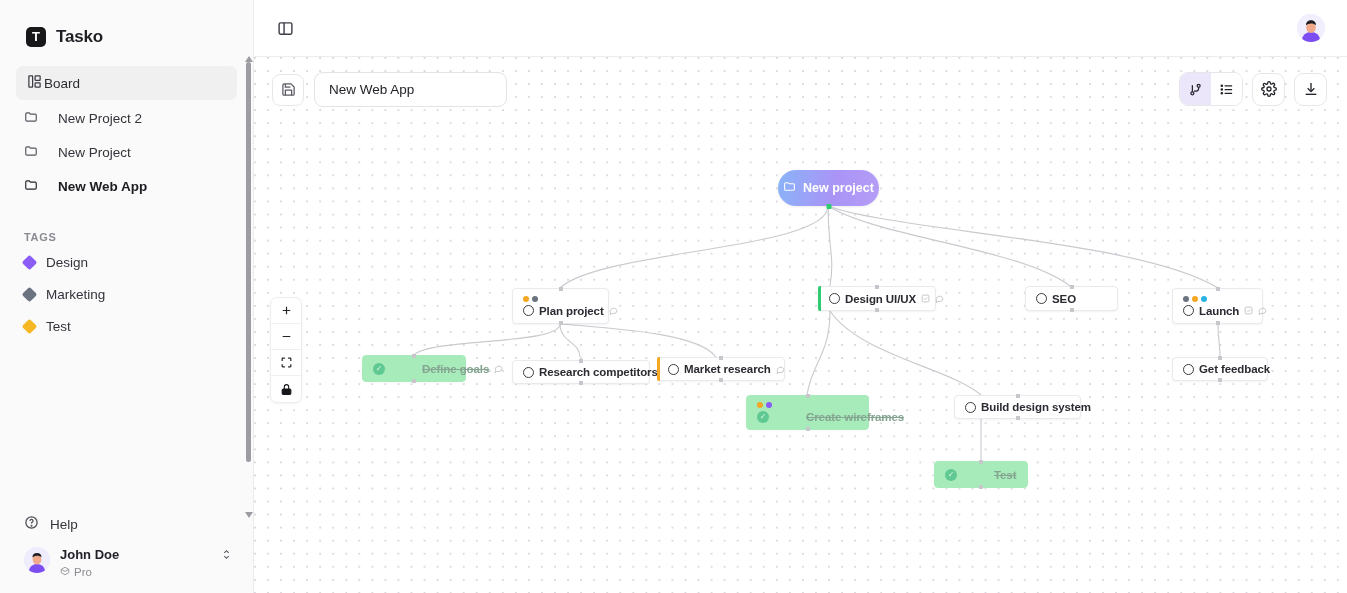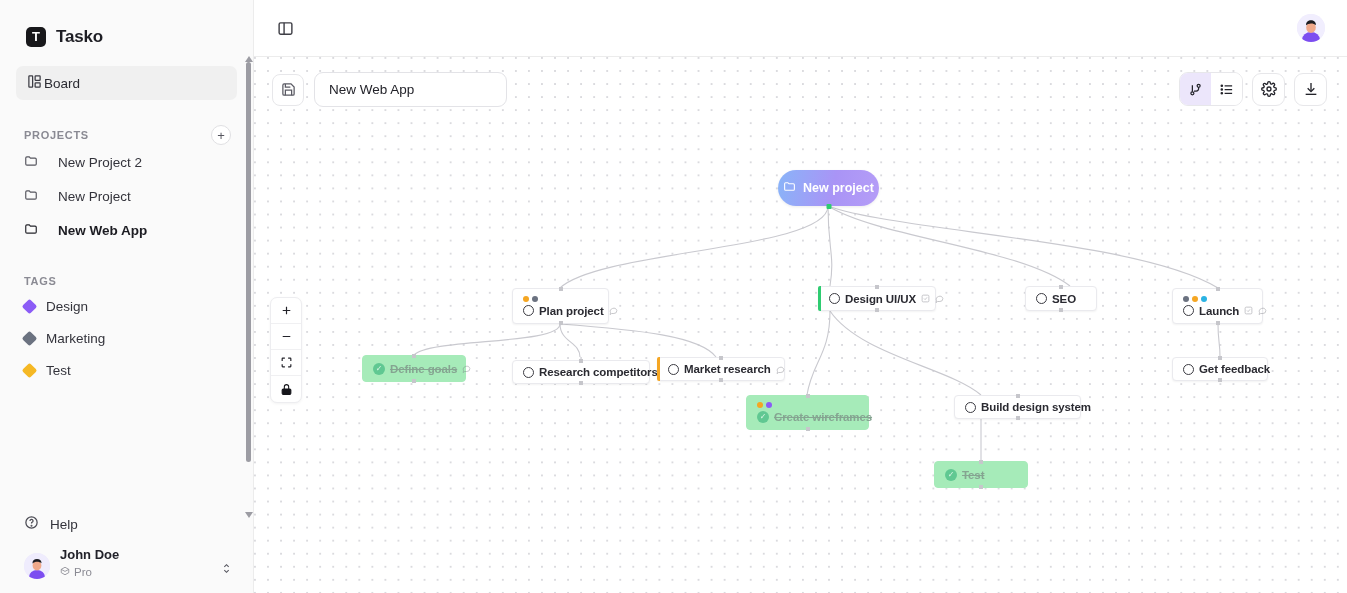--- a/index.html
+++ b/index.html
@@ -59,21 +59,21 @@
     padding: 0 24px; height: 32px; font-size: 13.5px; color: #33333b;
   }
   .diamond { width: 11px; height: 11px; transform: rotate(45deg); border-radius: 2px; flex: 0 0 11px; }
 
   .sb-bottom { margin-top: auto; padding-bottom: 14px; }
   .help-item {
     display: flex; align-items: center; gap: 11px; padding: 0 24px;
     height: 34px; font-size: 13.5px; color: #33333b;
   }
   .user-row {
-    display: flex; align-items: flex-end; gap: 10px; padding: 6px 20px 0 24px;
+    display: flex; align-items: flex-start; gap: 10px; padding: 6px 20px 0 24px;
   }
   .avatar-sm {
     width: 26px; height: 26px; border-radius: 50%; background: #ece9fb;
     position: relative; overflow: hidden; flex: 0 0 26px;
   }
   .user-text { flex: 1; line-height: 1.25; }
   .user-name { font-size: 13px; font-weight: 700; color: #22222a; }
   .user-plan { font-size: 11.5px; color: #8a8a93; display: flex; align-items: center; gap: 4px; margin-top: 1px; }
 
   .sb-scroll {
@@ -137,21 +137,21 @@
 
   .node {
     position: absolute; background: #fff; border: 1px solid #eaeaee;
     border-radius: 4px; box-shadow: 0 1px 2px rgba(0,0,0,.05);
     z-index: 2; display: flex; flex-direction: column; justify-content: center;
     padding: 4px 10px; cursor: pointer;
   }
   .node.done { background: #a6ebb9; border-color: #a6ebb9; box-shadow: none; }
   .node-row { display: flex; align-items: center; gap: 5px; }
   .node-label { font-size: 11.5px; font-weight: 700; color: #2a2a31; white-space: nowrap; letter-spacing: -0.1px; }
-  .node.done .node-label { color: #85a491; text-decoration: line-through; font-weight: 700; }
+  .node.done .node-label { color: #85a491; text-decoration: line-through; font-weight: 700; margin-left: 32px; }
   .cbox { width: 11px; height: 11px; border: 1.4px solid #3b3b42; border-radius: 50%; flex: 0 0 11px; }
   .cdone {
     width: 12px; height: 12px; border-radius: 50%; background: #60c892; flex: 0 0 12px;
     display: flex; align-items: center; justify-content: center; color: #ddf7e6; font-size: 8px; line-height: 1;
   }
   .dots { display: flex; gap: 3px; margin-bottom: 3px; }
   .dot { width: 6px; height: 6px; border-radius: 50%; }
   .lbar { position: absolute; left: -1px; top: -1px; bottom: -1px; width: 3px; border-radius: 2px 0 0 2px; }
   .mini { opacity: .42; display: inline-flex; }
 
@@ -182,24 +182,20 @@
       <span>
         <svg width="15" height="15" viewBox="0 0 24 24" fill="none" stroke="#3c3c44" stroke-width="2">
           <rect x="3" y="3" width="6" height="18" rx="1"></rect>
             <rect x="13" y="3" width="8" height="7" rx="1"></rect>
             <rect x="13" y="14" width="8" height="7" rx="1"></rect>
         </svg>
       </span>
       <span>Board</span>
     </div>
 
-    <div class="section-head">
-      <span class="section-title">PROJECTS</span>
-      <span class="plus-btn">+</span>
-    </div>
 
     <div>
       <div class="proj-item">
         <span>
           <svg width="14" height="14" viewBox="0 0 24 24" fill="none" stroke="#55555e" stroke-width="2">
               <path d="M3 7a2 2 0 0 1 2-2h4l2 2h8a2 2 0 0 1 2 2v8a2 2 0 0 1-2 2H5a2 2 0 0 1-2-2z"></path>
             </svg>
         </span>
         <span>New Project 2</span>
       </div>
@@ -366,21 +362,21 @@
               </span>
               <span class="mini">
                 <svg width="9" height="9" viewBox="0 0 24 24" fill="none" stroke="#6d6d76" stroke-width="2.4">
                   <path d="M21 12a8 8 0 0 1-8 8H7l-4 3 1-5a8 8 0 1 1 17-6z"></path>
                 </svg>
               </span>
             </span>
             <span class="nhandle t"></span>
             <span class="nhandle b"></span>
           </div>
-          <div class="node" style="left: 771px; top: 229px; width: 72px; min-height: 25px;">
+          <div class="node" style="left: 771px; top: 229px; width: 93px; min-height: 25px;">
             <span class="node-row">
               <span class="cbox"></span>
               <span class="node-label">SEO</span>
             </span>
             <span class="nhandle t"></span>
             <span class="nhandle b"></span>
           </div>
           <div class="node" style="left: 918px; top: 231px; width: 91px; min-height: 36px;">
             <span class="dots">
               <span class="dot" style="background:#6b7280"></span>

